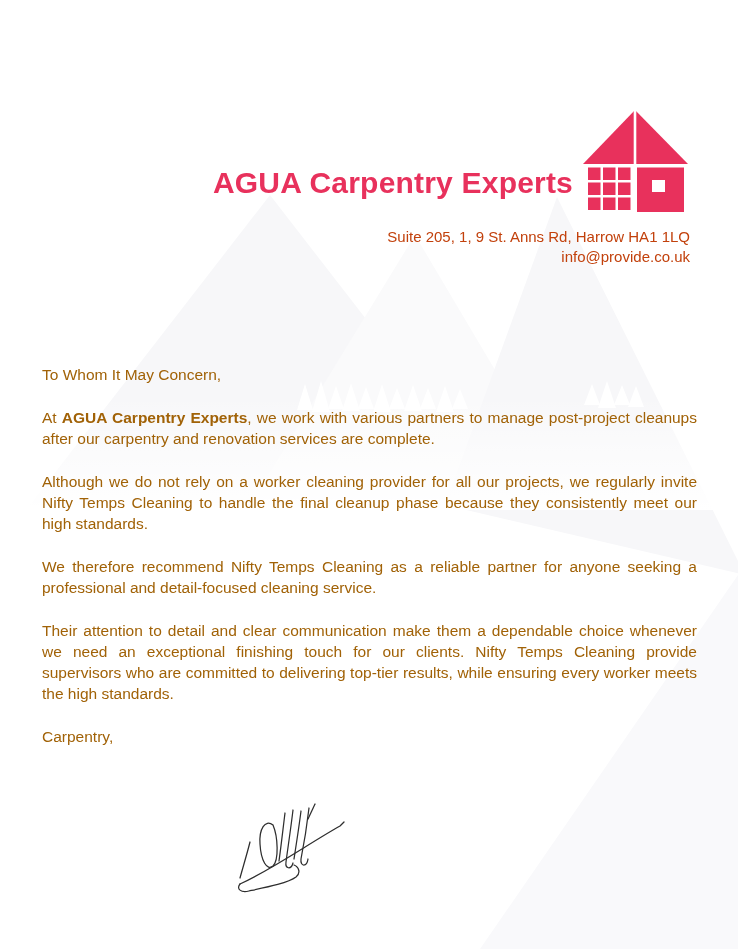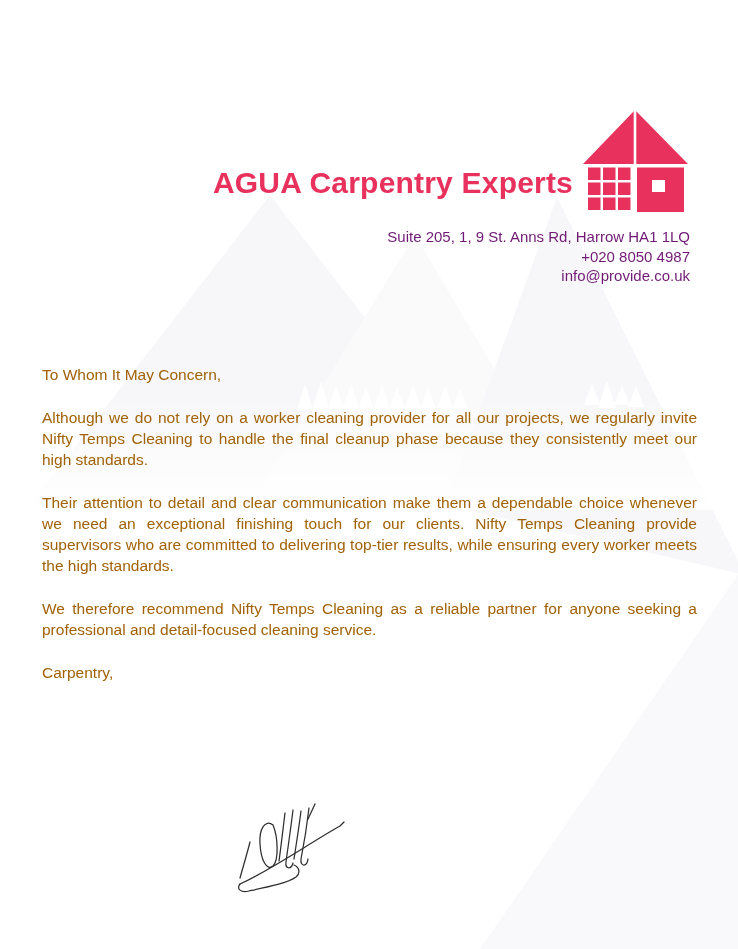--- a/index.html
+++ b/index.html
@@ -13,21 +13,21 @@
 
   .company-title {
     position:absolute; top:166px; right:165px; margin:0;
     font-size:30px; font-weight:bold; letter-spacing:0.2px;
     color:var(--brand, #e8315c); white-space:nowrap;
   }
   .logo { position:absolute; left:583px; top:110px; width:105px; height:102px; }
 
   .contact {
     position:absolute; top:227px; right:48px; text-align:right;
-    font-size:15px; line-height:19.5px; color:#701a75;
+    font-size:15px; line-height:19.5px; color:#c2410c;
   }
 
   .letter-body {
     position:absolute; left:42px; top:364px; width:655px;
     font-size:15.5px; line-height:21px; color:#a16207;
   }
   .letter-body p { margin:0 0 22px 0; text-align:justify; }
   .letter-body p.plain { text-align:left; }
   .letter-body p:last-child { margin-bottom:0; }
   .bold-inline { font-weight:bold; }
@@ -90,29 +90,29 @@
       <rect x="5" y="87.5" width="12.5" height="12.5"></rect>
       <rect x="20" y="87.5" width="12.5" height="12.5"></rect>
       <rect x="35" y="87.5" width="12.5" height="12.5"></rect>
     </g>
     <rect class="brand-fill" x="54" y="57.5" width="47" height="44.5"></rect>
     <rect x="69" y="70" width="13" height="12" fill="#ffffff"></rect>
   </svg>
 
   <div class="contact">
     <div>Suite 205, 1, 9 St. Anns Rd, Harrow HA1 1LQ</div>
-    <div>+020 8050 4987</div>
     <div>info@provide.co.uk</div>
   </div>
 
   <div class="letter-body">
     <p class="plain">To Whom It May Concern,</p>
+    <p><span>At </span><span class="bold-inline">AGUA Carpentry Experts</span><span>, we work with various partners to manage post-project cleanups after our carpentry and renovation services are complete.</span></p>
     <p>Although we do not rely on a worker cleaning provider for all our projects, we regularly invite Nifty Temps Cleaning to handle the final cleanup phase because they consistently meet our high standards.</p>
+    <p>We therefore recommend Nifty Temps Cleaning as a reliable partner for anyone seeking a professional and detail-focused cleaning service.</p>
     <p>Their attention to detail and clear communication make them a dependable choice whenever we need an exceptional finishing touch for our clients. Nifty Temps Cleaning provide supervisors who are committed to delivering top-tier results, while ensuring every worker meets the high standards.</p>
-    <p>We therefore recommend Nifty Temps Cleaning as a reliable partner for anyone seeking a professional and detail-focused cleaning service.</p>
     <p class="plain">Carpentry,</p>
   </div>
 
   <svg class="signature" viewBox="0 0 115 95" aria-hidden="true">
     <path d="M 17 43 C 14 55, 10 68, 7 79"></path>
     <path d="M 40 26 C 32 20, 26 30, 27 45 C 28 62, 34 72, 40 67 C 46 61, 45 38, 40 26"></path>
     <path d="M 52 14 C 50 30, 48 48, 46 62"></path>
     <path d="M 60 11 C 58 28, 55 48, 53 63 C 52 70, 58 71, 60 64"></path>
     <path d="M 68 12 C 66 28, 63 47, 61 60"></path>
     <path d="M 76 9 C 74 26, 71 45, 68 60 C 67 68, 74 68, 75 60"></path>

